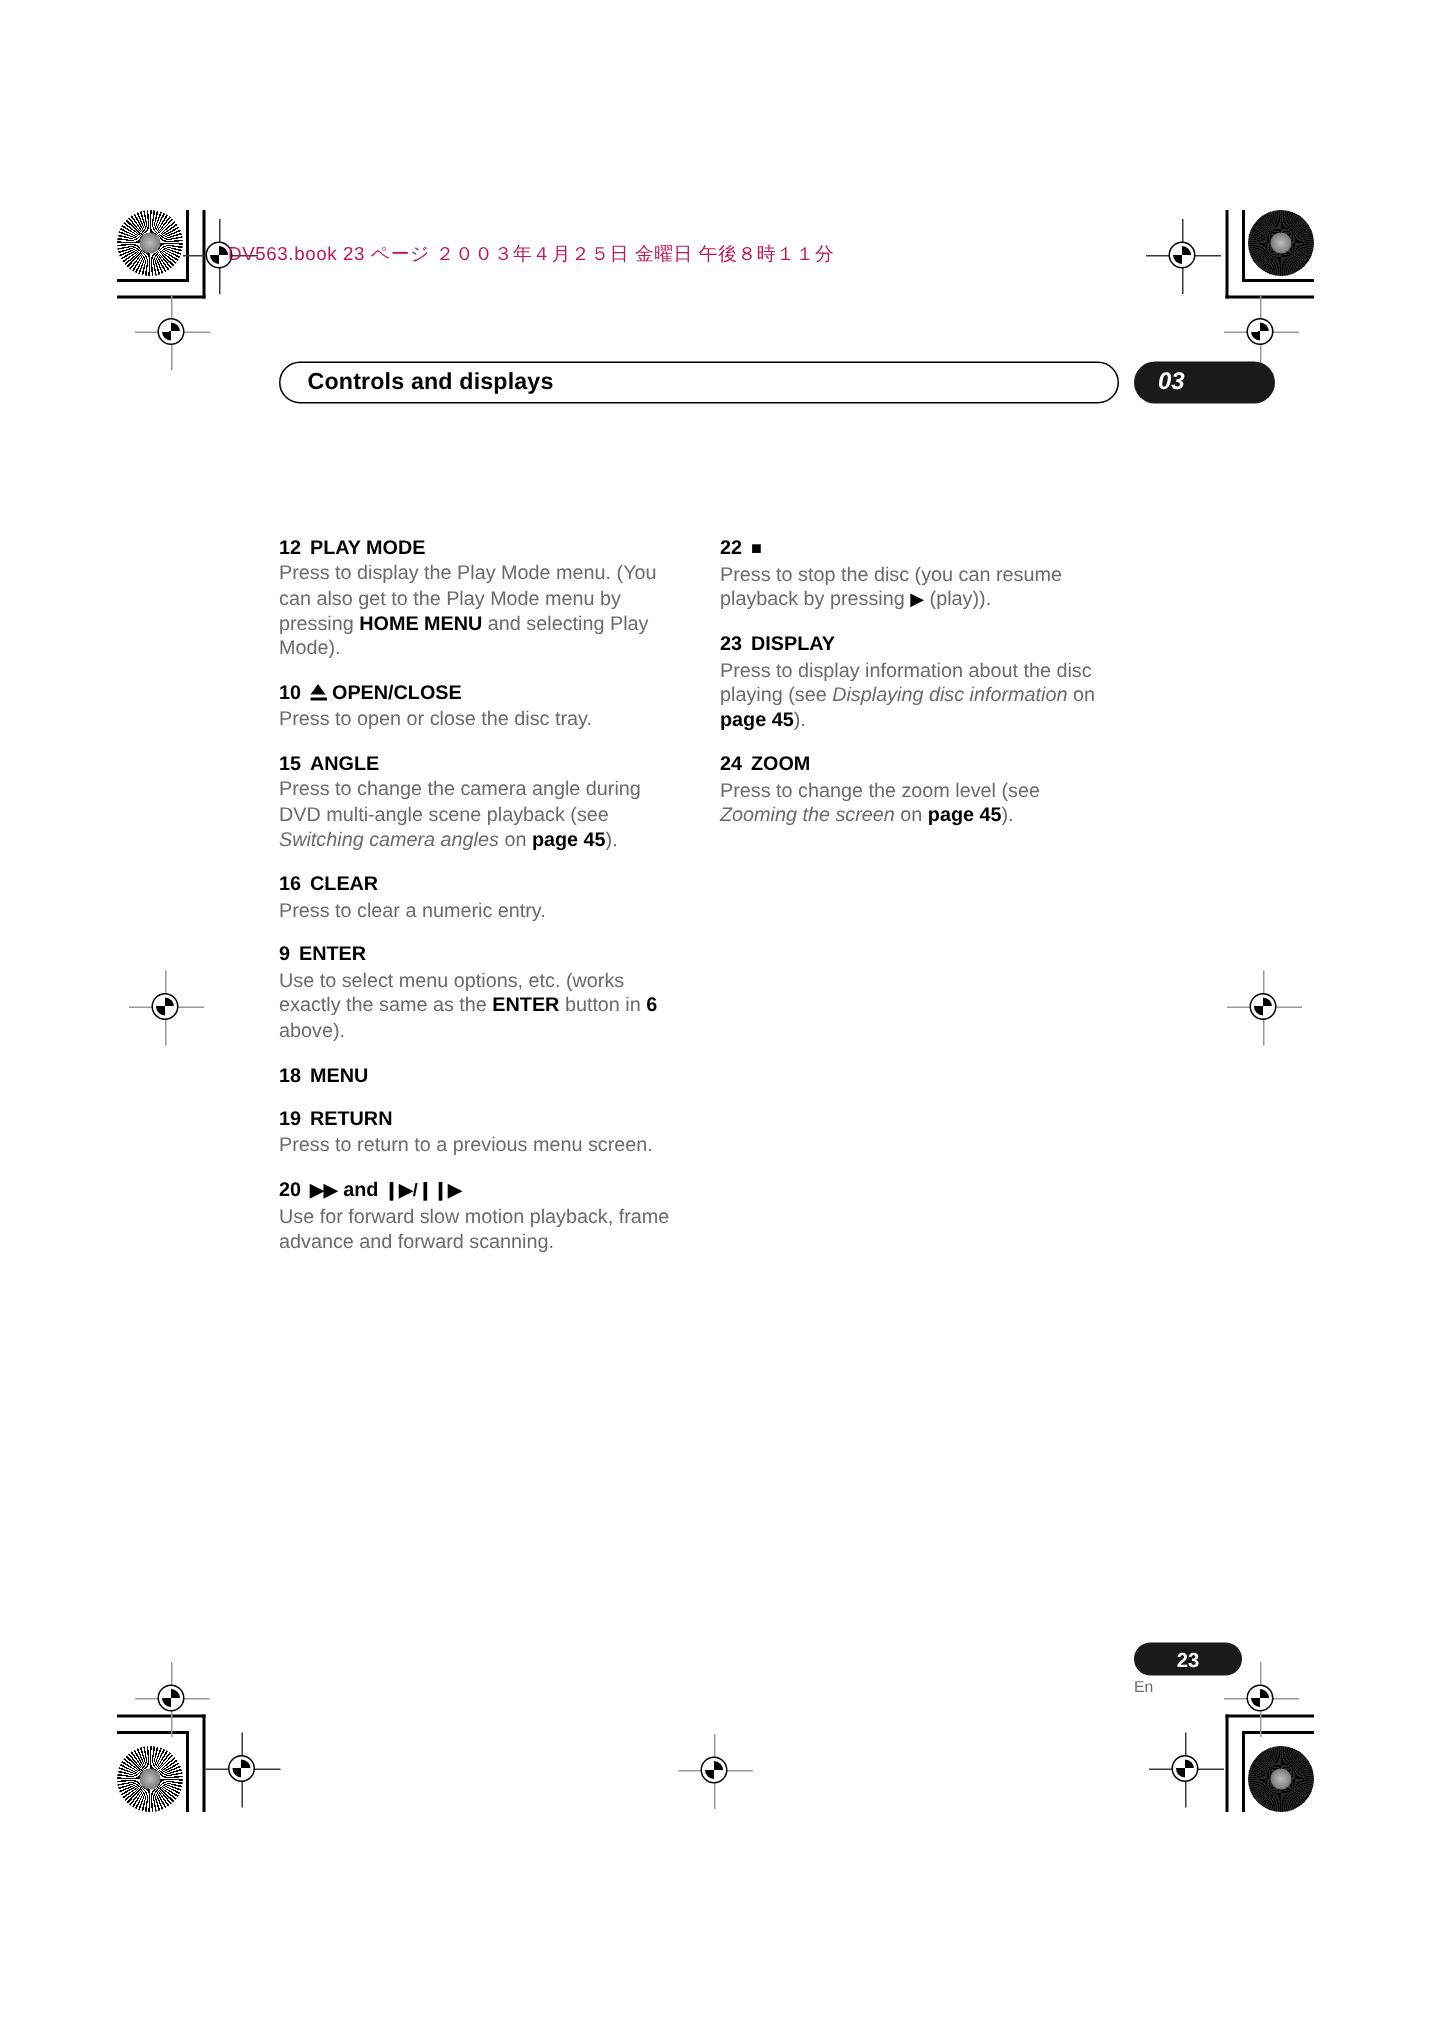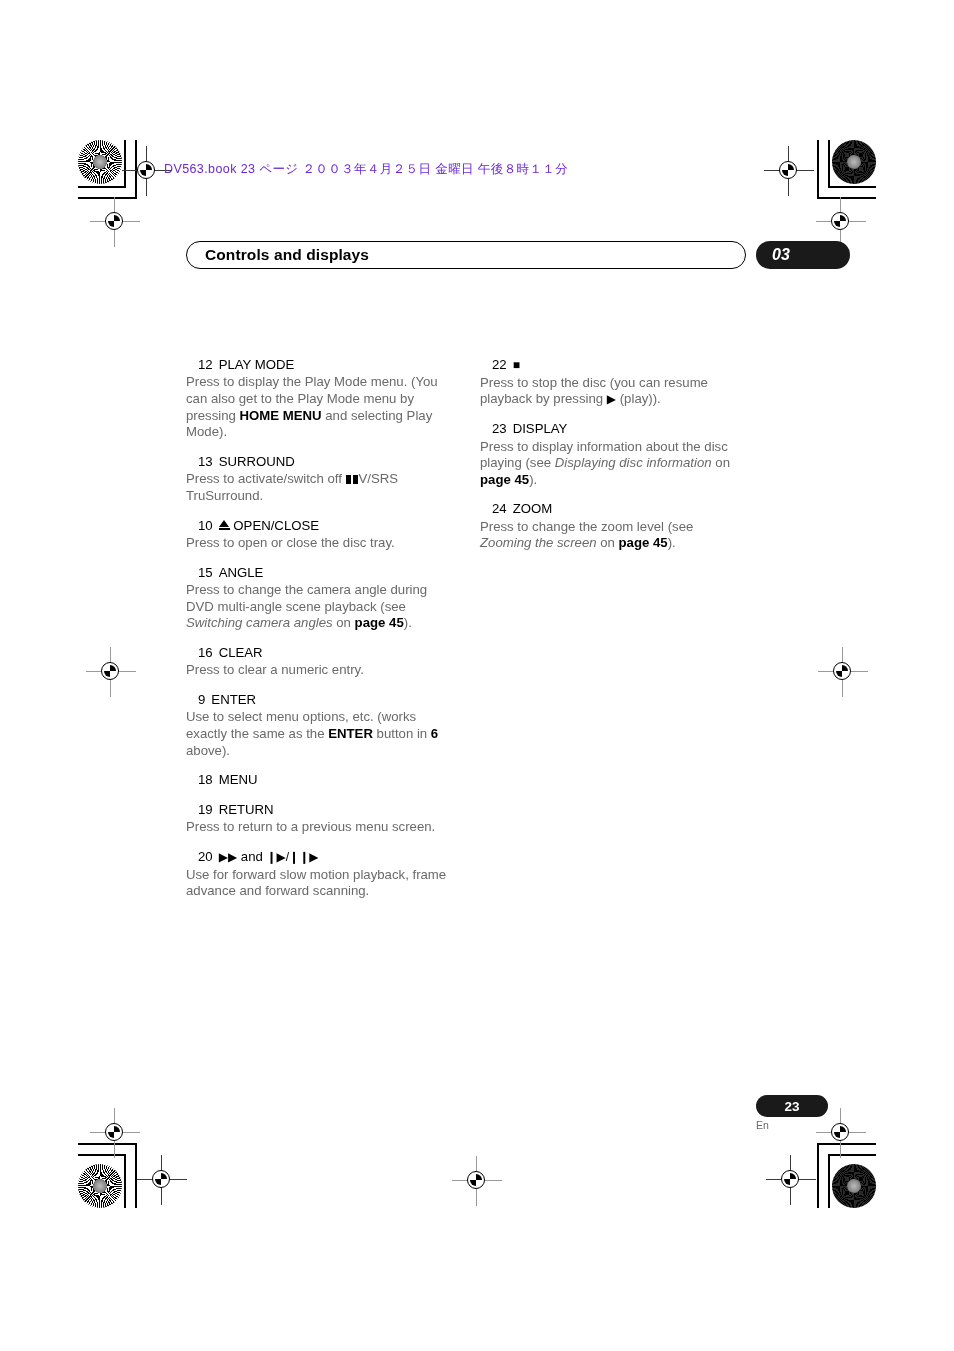--- a/index.html
+++ b/index.html
@@ -78,24 +78,23 @@
     position: absolute;
     background: #000;
   }
 
   
   .bookline {
     position: absolute;
     left: 152px;
     top: 161px;
     font-size: 12.5px;
-    color: #6d28d9;
+    color: #be185d;
     letter-spacing: 0.4px;
     white-space: nowrap;
-    margin-left: 12px;
   }
 
   
   .titlebar {
     position: absolute;
     left: 186px;
     top: 241px;
     width: 560px;
     height: 28px;
     border: 1.6px solid #000;
@@ -141,23 +140,23 @@
     position: absolute;
     top: 0;
     width: 265px;
   }
   .col.left  { left: 0px; }
   .col.right { left: 294px; }
 
   .entry { margin-bottom: 12px; }
 
   .entry h3 {
-    margin: 0 0 1px 12px;
+    margin: 0 0 1px 0;
     font-size: 13.2px;
-    font-weight: normal;
+    font-weight: bold;
     color: #000;
     line-height: 1.32;
   }
   .entry h3 .n { margin-right: 6px; }
 
   .entry p {
     margin: 0;
     font-size: 13.2px;
     line-height: 1.26;
     color: #6a6a6a;
@@ -340,24 +339,20 @@
   <span class="num">03</span>
 </div>
 
 <div class="columns">
   <div class="col left" id="col-left">
       <div class="entry">
         <h3><span class="n">12</span><span>PLAY MODE</span></h3>
         <p>Press to display the Play Mode menu. (You can also get to the Play Mode menu by pressing <b>HOME MENU</b> and selecting Play Mode).</p>
       </div>
       <div class="entry">
-        <h3><span class="n">13</span><span>SURROUND</span></h3>
-        <p>Press to activate/switch off <span class="dolby"></span>V/SRS TruSurround.</p>
-      </div>
-      <div class="entry">
         <h3><span class="n">10</span><span><span class="eject"></span> OPEN/CLOSE</span></h3>
         <p>Press to open or close the disc tray.</p>
       </div>
       <div class="entry">
         <h3><span class="n">15</span><span>ANGLE</span></h3>
         <p>Press to change the camera angle during DVD multi-angle scene playback (see <i>Switching camera angles</i> on <b>page 45</b>).</p>
       </div>
       <div class="entry">
         <h3><span class="n">16</span><span>CLEAR</span></h3>
         <p>Press to clear a numeric entry.</p>

